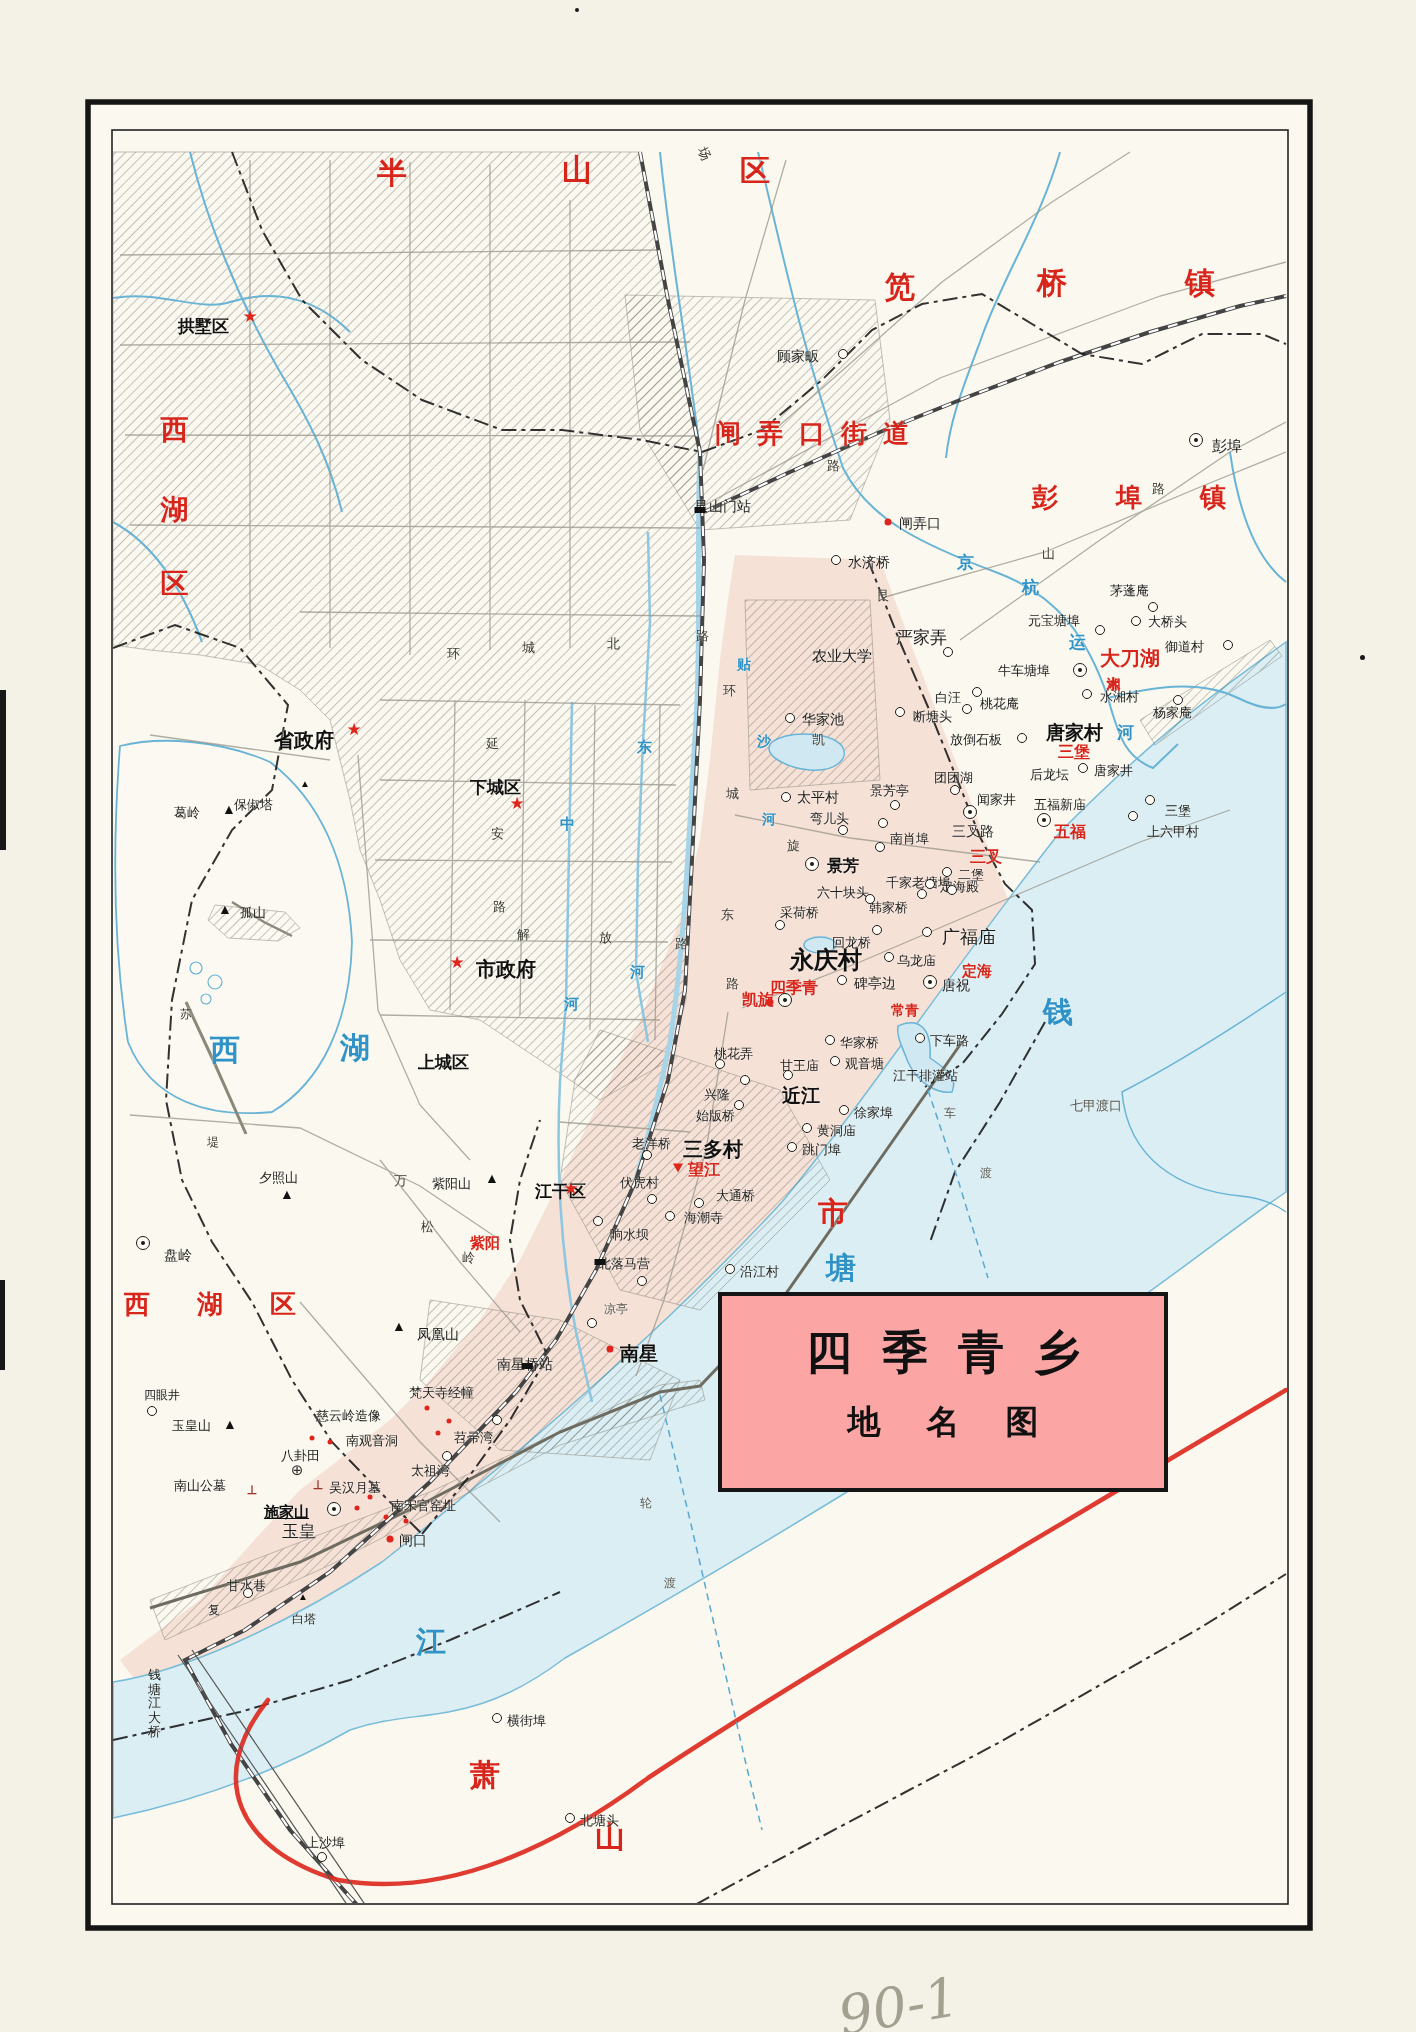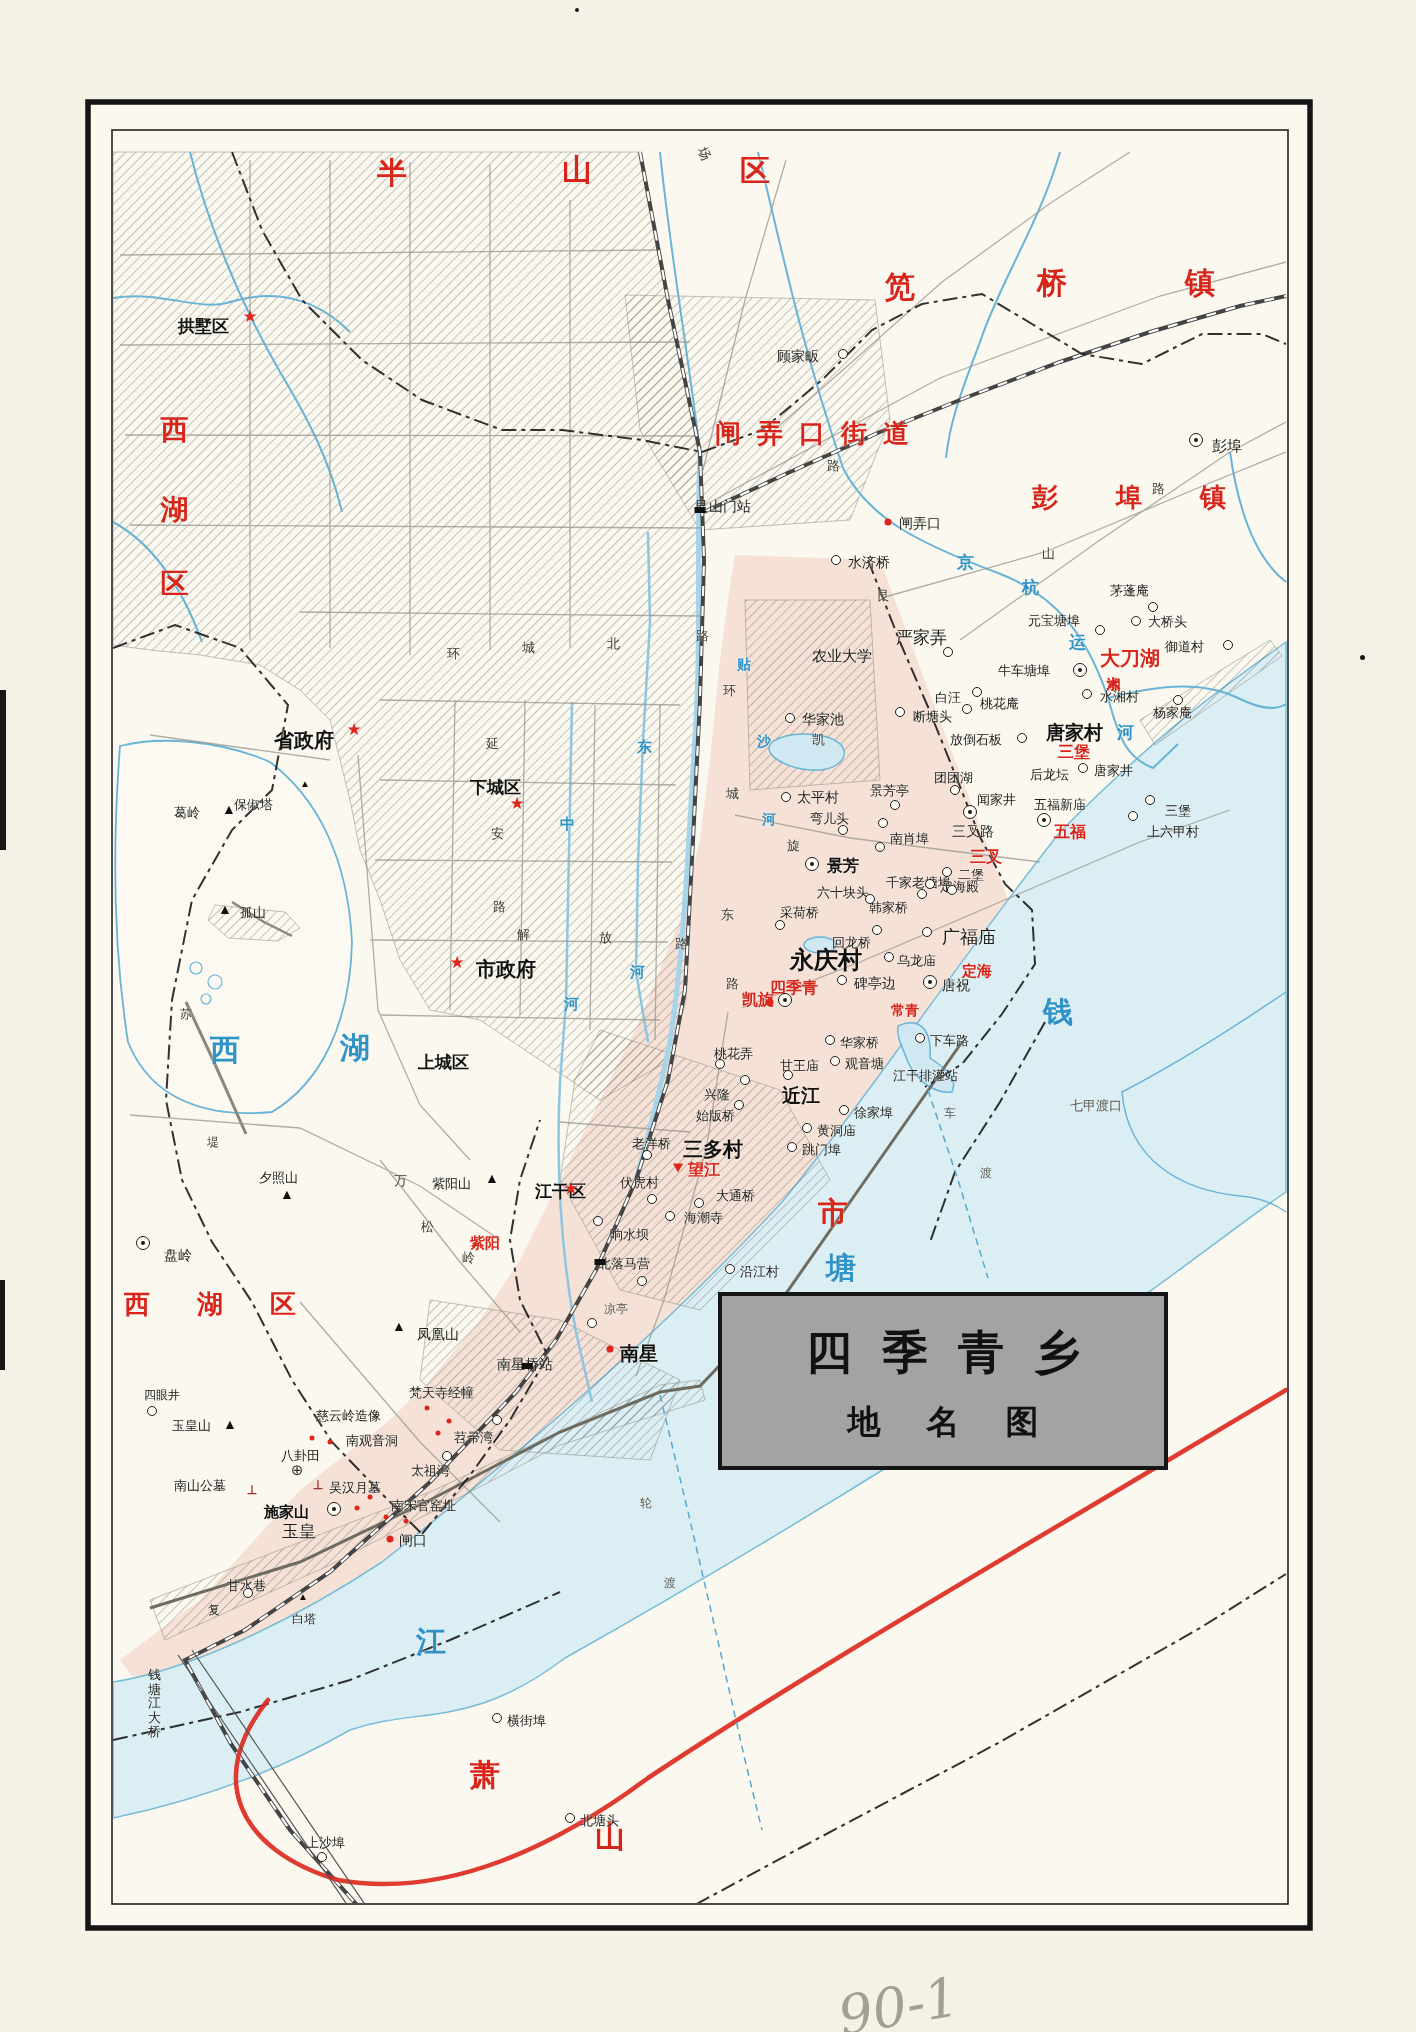--- a/index.html
+++ b/index.html
@@ -23,21 +23,21 @@
   .mk-ring{width:12px;height:12px;border:1.6px solid #1a1a1a;border-radius:50%;background:#fffdf5;position:absolute;}
   .mk-ring::after{content:"";position:absolute;left:50%;top:50%;width:4px;height:4px;margin:-2px 0 0 -2px;
         background:#1a1a1a;border-radius:50%;}
   .mk-tri{color:#111;font-size:14px;line-height:1;}
   .mk-tower{color:#111;font-size:10px;line-height:1;}
   .mk-rect{width:11px;height:6px;background:#111;}
   .mk-oct{color:#333;font-size:15px;line-height:1;}
   .mk-tomb{color:#a03028;font-size:12px;font-weight:bold;line-height:1;}
   .mk-flag{width:0;height:0;border-left:5px solid transparent;border-right:5px solid transparent;
         border-top:9px solid #e0251c;}
-  #title-box{position:absolute;left:718px;top:1292px;width:450px;height:178px;background:#a3a3a3;
+  #title-box{position:absolute;left:718px;top:1292px;width:450px;height:200px;background:#fca5a5;
         border:4px solid #151515;box-sizing:border-box;text-align:center;z-index:30;}
   #title-line1{margin-top:26px;font-size:46px;font-weight:bold;letter-spacing:30px;color:#111;
         padding-left:30px;}
   #title-line2{margin-top:16px;font-size:33px;font-weight:bold;letter-spacing:46px;color:#111;
         padding-left:46px;}
   #pencil-note{position:absolute;left:838px;top:1975px;font-family:"DejaVu Serif",serif;font-style:italic;
         font-size:54px;color:#8f8d7c;transform:rotate(-10deg);opacity:.8;z-index:40;}
   .artifact{position:absolute;background:#181818;}
 </style>
 </head>
@@ -259,21 +259,21 @@
       <span class="lbl g" style="left: 1070px; top: 1099px; font-size: 13px;">七甲渡口</span>
       <span class="lbl k" style="left: 497px; top: 1357px; font-size: 14px;">南星桥站</span>
       <span class="lbl k" style="left: 409px; top: 1386px; font-size: 13px;">梵天寺经幢</span>
       <span class="lbl k" style="left: 316px; top: 1409px; font-size: 13px;">慈云岭造像</span>
       <span class="lbl k" style="left: 346px; top: 1434px; font-size: 13px;">南观音洞</span>
       <span class="lbl k" style="left: 454px; top: 1431px; font-size: 13px;">苕帚湾</span>
       <span class="lbl k" style="left: 411px; top: 1464px; font-size: 13px;">太祖湾</span>
       <span class="lbl k" style="left: 281px; top: 1449px; font-size: 13px;">八卦田</span>
       <span class="lbl k" style="left: 174px; top: 1479px; font-size: 13px;">南山公墓</span>
       <span class="lbl k" style="left: 329px; top: 1481px; font-size: 13px;">吴汉月墓</span>
-      <span class="lbl kb" style="left: 264px; top: 1504px; font-size: 15px;">施家山</span>
+      <span class="lbl kb" style="left: 264px; top: 1504px; font-size: 15px; text-decoration: underline;">施家山</span>
       <span class="lbl k" style="left: 282px; top: 1523px; font-size: 17px;">玉皇</span>
       <span class="lbl k" style="left: 391px; top: 1499px; font-size: 13px;">南宋官窑址</span>
       <span class="lbl k" style="left: 399px; top: 1533px; font-size: 14px;">闸口</span>
       <span class="lbl k" style="left: 227px; top: 1579px; font-size: 13px;">甘水巷</span>
       <span class="lbl k" style="left: 208px; top: 1604px; font-size: 12px;">复</span>
       <span class="lbl k" style="left: 292px; top: 1613px; font-size: 12px;">白塔</span>
       <span class="lbl k" style="left: 507px; top: 1714px; font-size: 13px;">横街埠</span>
       <span class="lbl k" style="left: 306px; top: 1836px; font-size: 13px;">上沙埠</span>
       <span class="lbl k" style="left: 580px; top: 1814px; font-size: 13px;">北塘头</span>
       <span class="lbl k" style="left: 144px; top: 1389px; font-size: 12px;">四眼井</span>

